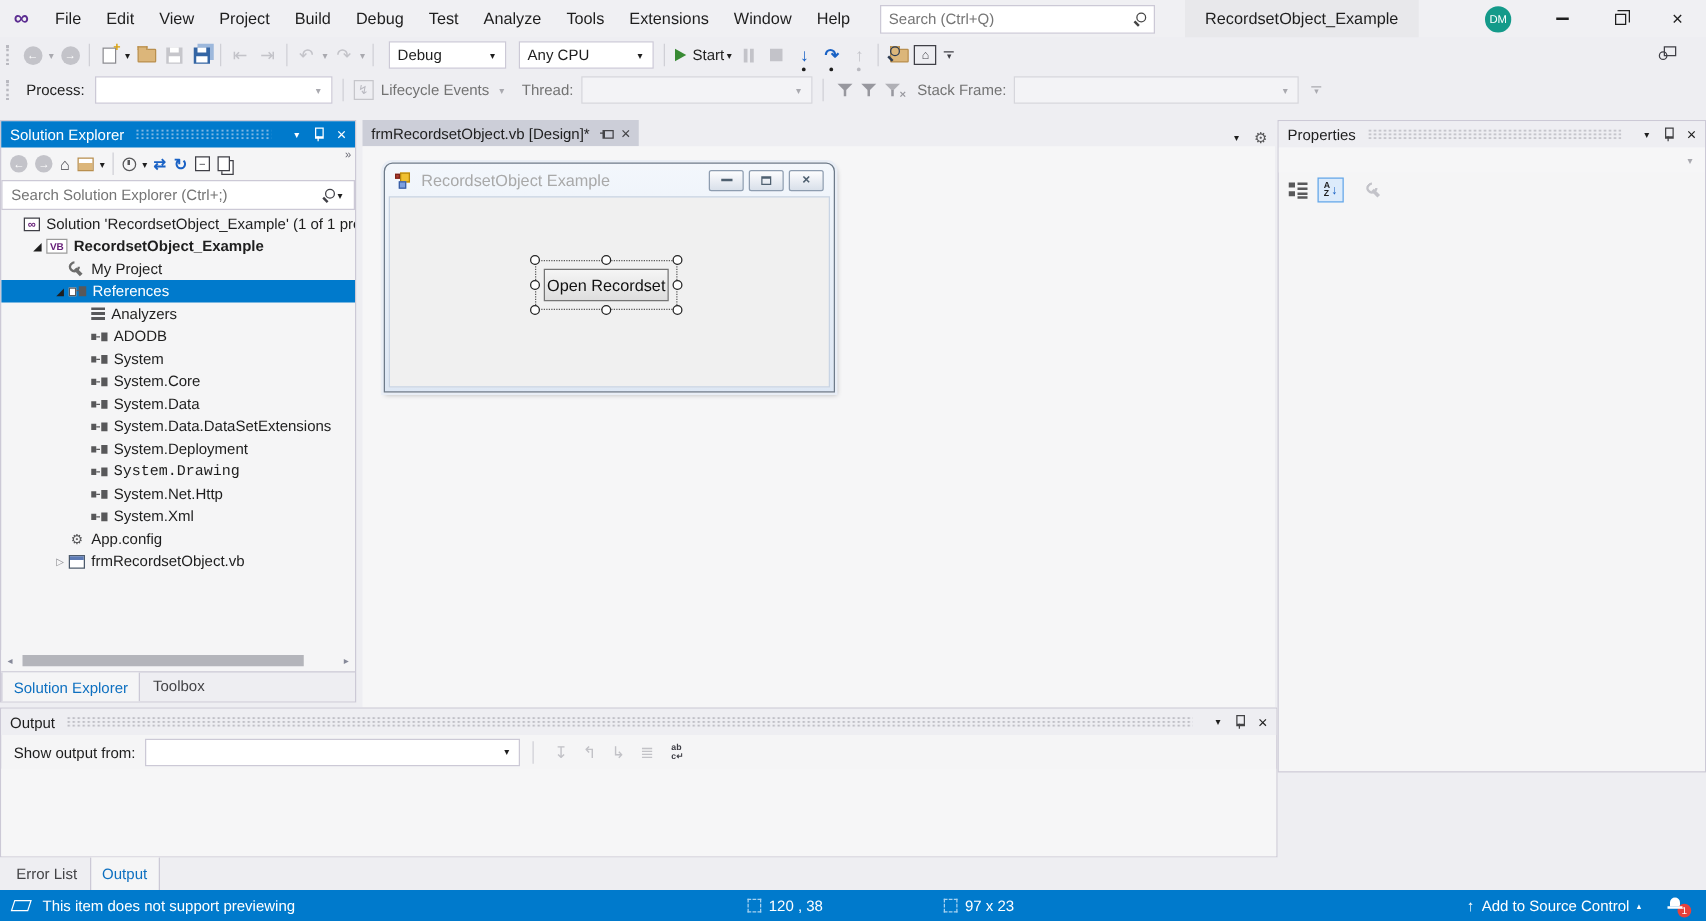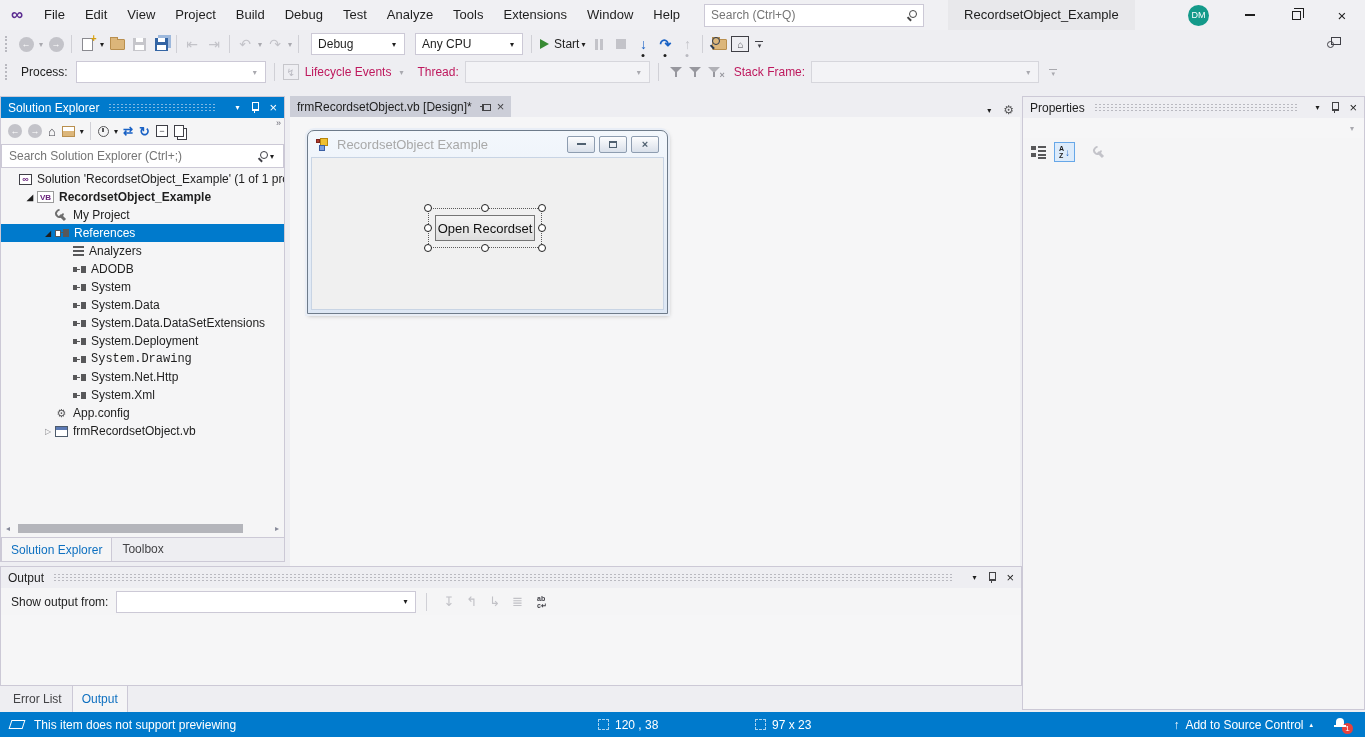--- a/index.html
+++ b/index.html
@@ -61,21 +61,21 @@
   .tb-overflow{display:flex;flex-direction:column;align-items:center;margin-left:4px}
   .tb-overflow i{width:8px;height:1px;background:#3f3f46;margin-bottom:1px}
   .tb-overflow b{font-size:7px;color:#3f3f46;font-weight:normal;line-height:5px}
   .tb-overflow.gray i{background:#a9a9af}.tb-overflow.gray b{color:#a9a9af}
   .i-feedback{position:relative;width:16px;height:14px;margin-left:auto;margin-right:24px}
   .i-feedback::before{content:"";position:absolute;left:2px;top:4px;width:5px;height:5px;border:1.5px solid #3f3f46;border-radius:50%}
   .i-feedback::after{content:"";position:absolute;right:0;top:0;width:8px;height:6px;border:1.5px solid #3f3f46}
 
   .debugbar{left:0;top:58px;width:1365px;height:28px;background:#eeeef2;display:flex;align-items:center}
   .lbl-dark{margin:0 8px 0 6px}
-  .lbl-gray{color:#be185d;margin:16px 6px}
+  .lbl-gray{color:#737373;margin:16px 6px}
   .combo-dis{height:22px;background:#f3f3f6;border:1px solid #d6d6dc;display:flex;align-items:center;padding:0 6px;flex:none}
   .i-lifebox{width:16px;height:16px;border:1px solid #c6c6cb;color:#b9b9c0;font-size:10px;display:flex;align-items:center;justify-content:center}
   .i-funnel{width:13px;height:12px;position:relative;margin:0 3px}
   .i-funnel::before{content:"";position:absolute;left:0;top:1px;border-left:6px solid transparent;border-right:6px solid transparent;border-top:6px solid #97979e}
   .i-funnel::after{content:"";position:absolute;left:5px;top:6px;width:2px;height:5px;background:#97979e}
   .i-funnel.crossed::before{border-top-color:#b0b0b6}
   .i-funnel .x{position:absolute;right:-4px;bottom:-2px;color:#97979e;font-size:9px;font-weight:bold}
 
   
   .panel{position:absolute;background:#f5f5f6;border:1px solid #ccc9d6}
@@ -152,21 +152,21 @@
   .fbtn{width:28px;height:17px;border:1px solid #8e9db0;border-radius:2px;background:linear-gradient(#fdfdfe,#d9e0ea);display:flex;align-items:center;justify-content:center;margin-left:4px;color:#4f6070}
   .fbtn .bar{width:9px;height:2px;background:#4f6070;display:block}
   .fbtn .box{width:8px;height:7px;border:1px solid #4f6070;border-top-width:2px;display:block}
   .fbtn .fx{font-size:11px;font-weight:bold}
   .vsform-client{position:absolute;left:3px;top:26px;right:3px;bottom:3px;background:#f0f0f0;border:1px solid #c8d4e4}
   .marquee{position:absolute;left:116px;top:50px;width:114px;height:40px;border:1px dotted #5a5a5a}
   .winbtn{position:absolute;left:123px;top:57px;width:100px;height:26px;background:linear-gradient(#f5f5f5,#dedede);border:1px solid #757575;display:flex;align-items:center;justify-content:center;font-size:13px;color:#111}
   .handle{position:absolute;width:8px;height:8px;background:#fff;border:1px solid #222;border-radius:50%}
 
   
-  .props{left:1022px;top:96px;width:343px;height:614px;display:flex;flex-direction:column}
+  .props{left:1022px;top:96px;width:343px;height:522px;display:flex;flex-direction:column}
   .props-combo{height:20px;display:flex;align-items:center;justify-content:flex-end;padding:0 8px;flex:none;background:#f6f6f7}
   .props-toolbar{height:28px;display:flex;align-items:center;padding:0 8px;gap:8px;flex:none}
   .i-categ{width:15px;height:14px;position:relative;background-image:linear-gradient(#58585a,#58585a),linear-gradient(#58585a,#58585a),linear-gradient(#58585a,#58585a),linear-gradient(#58585a,#58585a);background-size:8px 2px;background-position:7px 1px,7px 5px,7px 9px,7px 12px;background-repeat:no-repeat}
   .i-categ::before{content:"";position:absolute;left:0;top:1px;width:5px;height:4px;background:#58585a}
   .i-categ::after{content:"";position:absolute;left:0;top:8px;width:5px;height:4px;background:#58585a}
   .i-azsort{width:21px;height:20px;border:1px solid #66a7e8;background:#dcebfb;display:flex;align-items:center;justify-content:center;gap:1px}
   .i-azsort .az{display:flex;flex-direction:column;font-size:7px;font-weight:bold;line-height:7px;color:#1e1e1e}
   .i-azsort .ar{color:#1a62c5;font-size:10px;font-weight:bold}
   .wrench-icon.disabled::before{border-color:#c3c3c9;border-top-color:transparent}
   .wrench-icon.disabled::after{background:#c3c3c9}
@@ -407,20 +407,25 @@
       </div>
       <div class="tree-row" style="padding-left: 58px;">
         <span class="expander none"></span>
         <span class="t-icon assembly-icon"></span>
         <span class="t-label">ADODB</span>
       </div>
       <div class="tree-row" style="padding-left: 58px;">
         <span class="expander none"></span>
         <span class="t-icon assembly-icon"></span>
         <span class="t-label">System</span>
+      </div>
+      <div class="tree-row" style="padding-left: 58px;">
+        <span class="expander none"></span>
+        <span class="t-icon assembly-icon"></span>
+        <span class="t-label">System.Core</span>
       </div>
       <div class="tree-row" style="padding-left: 58px;">
         <span class="expander none"></span>
         <span class="t-icon assembly-icon"></span>
         <span class="t-label">System.Data</span>
       </div>
       <div class="tree-row" style="padding-left: 58px;">
         <span class="expander none"></span>
         <span class="t-icon assembly-icon"></span>
         <span class="t-label">System.Data.DataSetExtensions</span>

